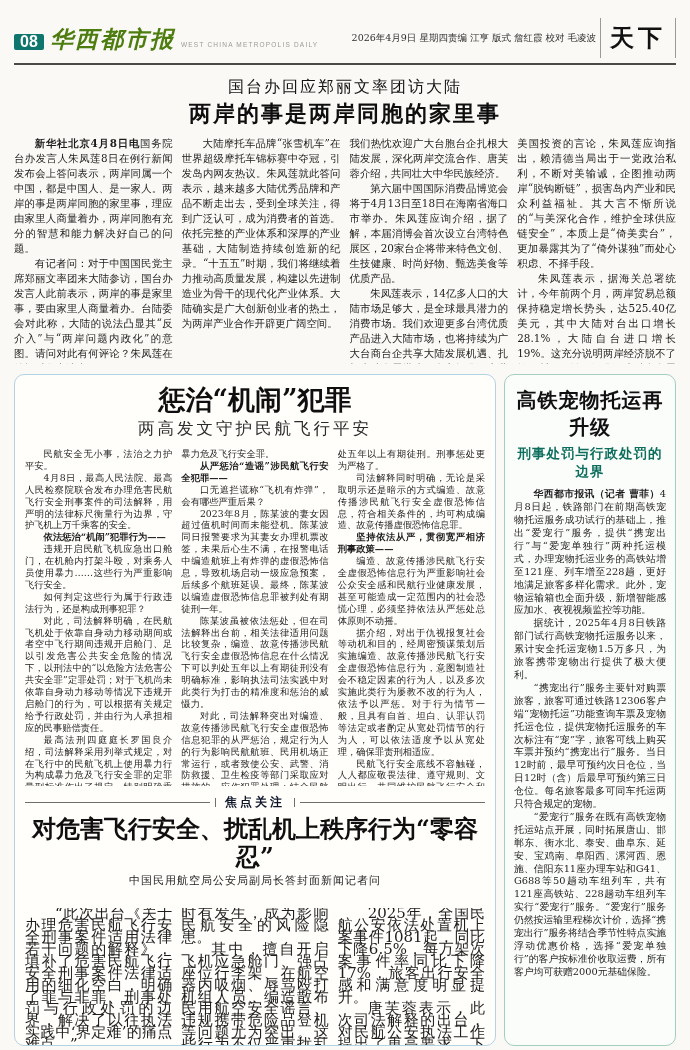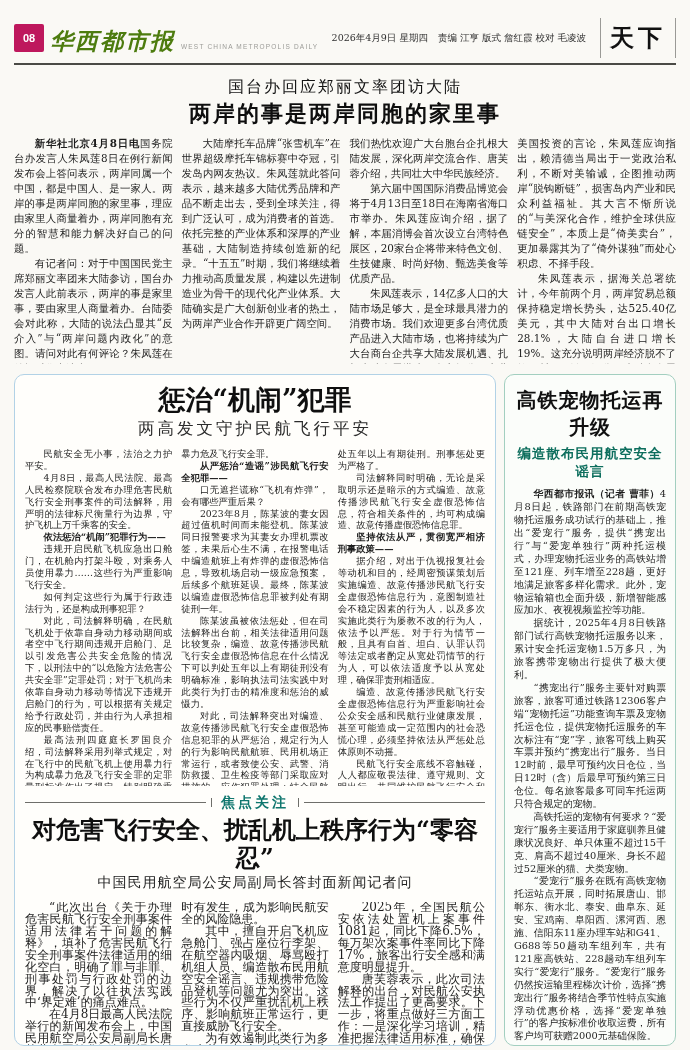--- a/index.html
+++ b/index.html
@@ -2,27 +2,27 @@
 <html><head>
 <meta charset="utf-8">
 <style>
   html,body{margin:0;padding:0;background:#dcdcd8;}
   .page{position:relative;width:690px;height:1050px;margin:0 auto;background:#faf9f5;
         font-family:"DejaVu Serif","Liberation Serif",serif;color:#1b1b1b;
         box-sizing:border-box;padding:0 14px;overflow:hidden;}
   
   .masthead{display:flex;justify-content:space-between;align-items:center;padding-top:18px;height:40px;}
   .mh-left{display:flex;align-items:flex-end;gap:6px;}
-  .pagenum{background:#be185d;color:#fff;font-family:"Liberation Sans",sans-serif;
-           font-weight:bold;font-size:11px;width:30px;height:28px;display:flex;
+  .pagenum{background:#0f766e;color:#fff;font-family:"Liberation Sans",sans-serif;
+           font-weight:bold;font-size:16px;width:30px;height:16px;display:flex;
            align-items:center;justify-content:center;border-radius:2px;}
   .brand-cn{color:#4d7c0f;font-size:23px;font-weight:bold;font-style:italic;letter-spacing:2px;line-height:1;}
   .brand-en{color:#9b9b97;font-family:"Liberation Sans",sans-serif;font-size:6.5px;
             letter-spacing:1.2px;padding-bottom:2px;}
-  .mh-right{display:flex;align-items:center;font-size:9.5px;color:#2e2e2e;gap:10px;
+  .mh-right{display:flex;align-items:center;font-size:9.5px;color:#2e2e2e;
             font-family:"DejaVu Serif",serif;}
   .section-label{font-size:24px;font-weight:bold;letter-spacing:4px;color:#111;
                  border-left:1px solid #9a9a96;border-right:1px solid #9a9a96;
                  padding:4px 9px;margin-left:4px;}
   .mast-rule{border-top:2px solid #4a4a46;margin-top:5px;}
   
   .kicker{text-align:center;font-size:16px;letter-spacing:2px;color:#141414;margin-top:12px;}
   .lead-hl{text-align:center;font-size:22px;font-weight:900;letter-spacing:2px;
            color:#0e0e0e;margin:3px 0 10px 0;line-height:1.15;}
   .cols{display:flex;gap:9px;}
@@ -38,25 +38,25 @@
   .box-right{width:172px;border:1.5px solid #a3cfc0;background:#fbfdfa;padding:8px 9px;}
   .mid-hl{text-align:center;font-size:27px;font-weight:900;color:#0f0f0f;margin:2px 0 0 0;line-height:1.1;}
   .mid-sub{text-align:center;font-size:16.5px;letter-spacing:3px;color:#2b2b2b;margin:3px 0 8px 0;}
   .small-cols .col p{font-size:9.3px;line-height:11.9px;}
   .mid-cols{height:338px;overflow:hidden;}
   .hd{font-weight:bold;}
   
   .focus-divider{display:flex;align-items:center;margin:8px 0 4px 0;}
   .fd-line{flex:1;height:1px;background:#6e6e6a;}
   .fd-tick{width:1px;height:9px;background:#6e6e6a;margin:0 5px;}
-  .fd-label{color:#0f766e;font-weight:bold;font-size:14px;letter-spacing:3px;margin:0 4px;}
+  .fd-label{color:#0f172a;font-weight:bold;font-size:12px;letter-spacing:3px;margin:0 4px;}
   .focus-hl{text-align:center;font-size:24px;font-weight:900;color:#0f0f0f;margin:2px 0 0 0;line-height:1.15;}
-  .focus-sub{text-align:center;font-size:14px;color:#222;margin:3px 0 10px 0;letter-spacing:1px;}
+  .focus-sub{text-align:center;font-size:11px;color:#222;margin:3px 0 20px 0;letter-spacing:1px;}
   .focus-cols{height:176px;overflow:hidden;}
-  .focus-cols .col p{font-size:12px;line-height:11.9px;}
+  .focus-cols .col p{font-size:15px;line-height:11.9px;}
   
   .side-hl{text-align:center;font-size:20px;font-weight:900;color:#101010;margin:4px 0 0 0;letter-spacing:1px;}
   .side-sub{text-align:center;font-size:13.5px;font-weight:bold;color:#0d6e5d;margin:4px 0 7px 0;letter-spacing:1px;}
   .side-body{height:574px;overflow:hidden;}
   .side-body p{margin:0;font-size:9.8px;line-height:12.9px;text-align:justify;text-indent:2em;color:#1d1d1d;}
 </style>
 </head>
 <body>
 
 <div class="page">
@@ -120,22 +120,22 @@
           <p class="hd">从严惩治“造谣”涉民航飞行安全犯罪——</p>
           <p>口无遮拦谎称“飞机有炸弹”，会有哪些严重后果？</p>
           <p>2023年8月，陈某波的妻女因超过值机时间而未能登机。陈某波同日报警要求为其妻女办理机票改签，未果后心生不满，在报警电话中编造航班上有炸弹的虚假恐怖信息，导致机场启动一级应急预案，后续多个航班延误。最终，陈某波以编造虚假恐怖信息罪被判处有期徒刑一年。</p>
           <p>陈某波虽被依法惩处，但在司法解释出台前，相关法律适用问题比较复杂，编造、故意传播涉民航飞行安全虚假恐怖信息在什么情况下可以判处五年以上有期徒刑没有明确标准，影响执法司法实践中对此类行为打击的精准度和惩治的威慑力。</p>
           <p>对此，司法解释突出对编造、故意传播涉民航飞行安全虚假恐怖信息犯罪的从严惩治，规定行为人的行为影响民航航班、民用机场正常运行，或者致使公安、武警、消防救援、卫生检疫等部门采取应对措施的，应作犯罪处理；结合民航飞行安全领域的实际情况及危害行为的特点，明确列举六种情形，具有这六种情形的，属于造成严重后果，</p>
         </div>
         <div class="col">
           <p class="cont">处五年以上有期徒刑。刑事惩处更为严格了。</p>
           <p>司法解释同时明确，无论是采取明示还是暗示的方式编造、故意传播涉民航飞行安全虚假恐怖信息，符合相关条件的，均可构成编造、故意传播虚假恐怖信息罪。</p>
           <p class="hd">坚持依法从严，贯彻宽严相济刑事政策——</p>
+          <p>编造、故意传播涉民航飞行安全虚假恐怖信息行为严重影响社会公众安全感和民航行业健康发展，甚至可能造成一定范围内的社会恐慌心理，必须坚持依法从严惩处总体原则不动摇。</p>
           <p>据介绍，对出于仇视报复社会等动机和目的，经周密预谋策划后实施编造、故意传播涉民航飞行安全虚假恐怖信息行为，意图制造社会不稳定因素的行为人，以及多次实施此类行为屡教不改的行为人，依法予以严惩。对于行为情节一般，且具有自首、坦白、认罪认罚等法定或者酌定从宽处罚情节的行为人，可以依法适度予以从宽处理，确保罪责刑相适应。</p>
-          <p>编造、故意传播涉民航飞行安全虚假恐怖信息行为严重影响社会公众安全感和民航行业健康发展，甚至可能造成一定范围内的社会恐慌心理，必须坚持依法从严惩处总体原则不动摇。</p>
           <p>民航飞行安全底线不容触碰，人人都应敬畏法律、遵守规则、文明出行，共同维护民航飞行安全和社会公共安全，让每一次起降都顺利、平安。</p>
 
         </div>
       </div>
 
       <div class="focus-divider">
         <div class="fd-line"></div>
         <div class="fd-tick"></div>
         <div class="fd-label">焦点关注</div>
         <div class="fd-tick"></div>
@@ -160,24 +160,23 @@
             <p>2025年，全国民航公安依法处置机上案事件1081起，同比下降6.5%，每万架次案事件率同比下降17%，旅客出行安全感和满意度明显提升。</p>
             <p>唐芙蓉表示，此次司法解释的出台，对民航公安执法工作提出了更高要求。下一步，将重点做好三方面工作：一是深化学习培训，精准把握法律适用标准，确保司法解释各项规定落地见效。二是加强与法院、检察院及民航主管部门的协同配合，优化处置流程，完善执法联动，争取最好执法效果。三是加强法治宣传，引导全民守法，共同营造安全、有序、和谐的民航出行环境，争取最好社会效果。</p>
 
           </div>
         </div>
       </section>
     </section>
 
     <aside class="box box-right">
       <h2 class="side-hl">高铁宠物托运再升级</h2>
-      <div class="side-sub">编造散布民用航空安全谣言</div>
+      <div class="side-sub">刑事处罚与行政处罚的边界</div>
       <div class="side-body">
         <p><b class="dl">华西都市报讯（记者 曹菲）</b><span>4月8日起，铁路部门在前期高铁宠物托运服务成功试行的基础上，推出“爱宠行”服务，提供“携宠出行”与“爱宠单独行”两种托运模式，办理宠物托运业务的高铁站增至121座、列车增至228趟，更好地满足旅客多样化需求。此外，宠物运输箱也全面升级，新增智能感应加水、夜视视频监控等功能。</span></p>
         <p>据统计，2025年4月8日铁路部门试行高铁宠物托运服务以来，累计安全托运宠物1.5万多只，为旅客携带宠物出行提供了极大便利。</p>
         <p>“携宠出行”服务主要针对购票旅客，旅客可通过铁路12306客户端“宠物托运”功能查询车票及宠物托运仓位，提供宠物托运服务的车次标注有“宠”字，旅客可线上购买车票并预约“携宠出行”服务。当日12时前，最早可预约次日仓位，当日12时（含）后最早可预约第三日仓位。每名旅客最多可同车托运两只符合规定的宠物。</p>
-        <p>高铁托运的宠物有何要求？“爱宠行”服务主要适用于家庭驯养且健康状况良好、单只体重不超过15千克、肩高不超过40厘米、身长不超过52厘米的猫、犬类宠物。</p>
         <p>“爱宠行”服务在既有高铁宠物托运站点开展，同时拓展唐山、邯郸东、衡水北、泰安、曲阜东、延安、宝鸡南、阜阳西、漯河西、恩施、信阳东11座办理车站和G41、G688等50趟动车组列车，共有121座高铁站、228趟动车组列车实行“爱宠行”服务。“爱宠行”服务仍然按运输里程梯次计价，选择“携宠出行”服务将结合季节性特点实施浮动优惠价格，选择“爱宠单独行”的客户按标准价收取运费，所有客户均可获赠2000元基础保险。</p>
       </div>
     </aside>
 
   </div>
 </div>
 
 </body></html>

